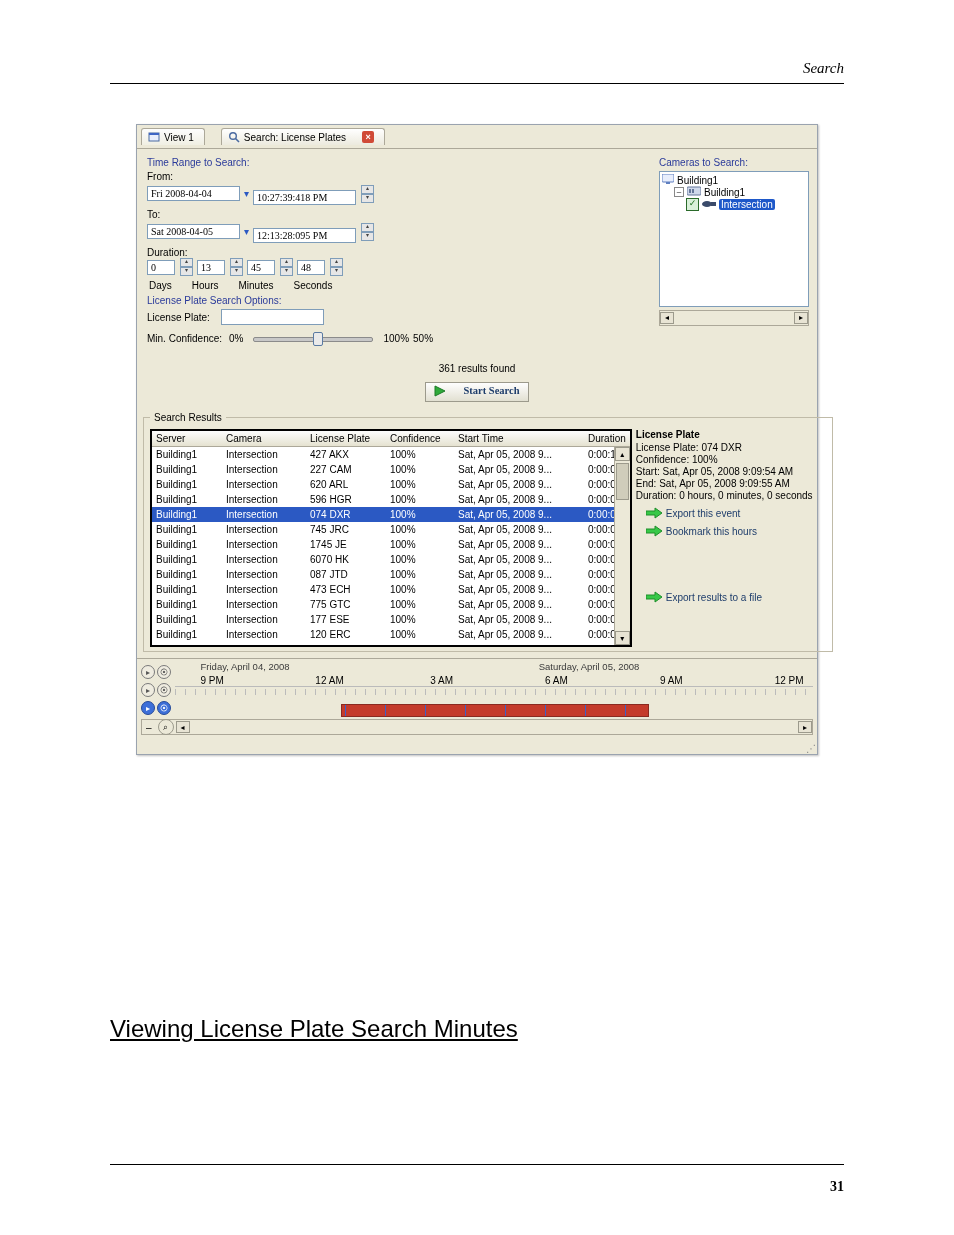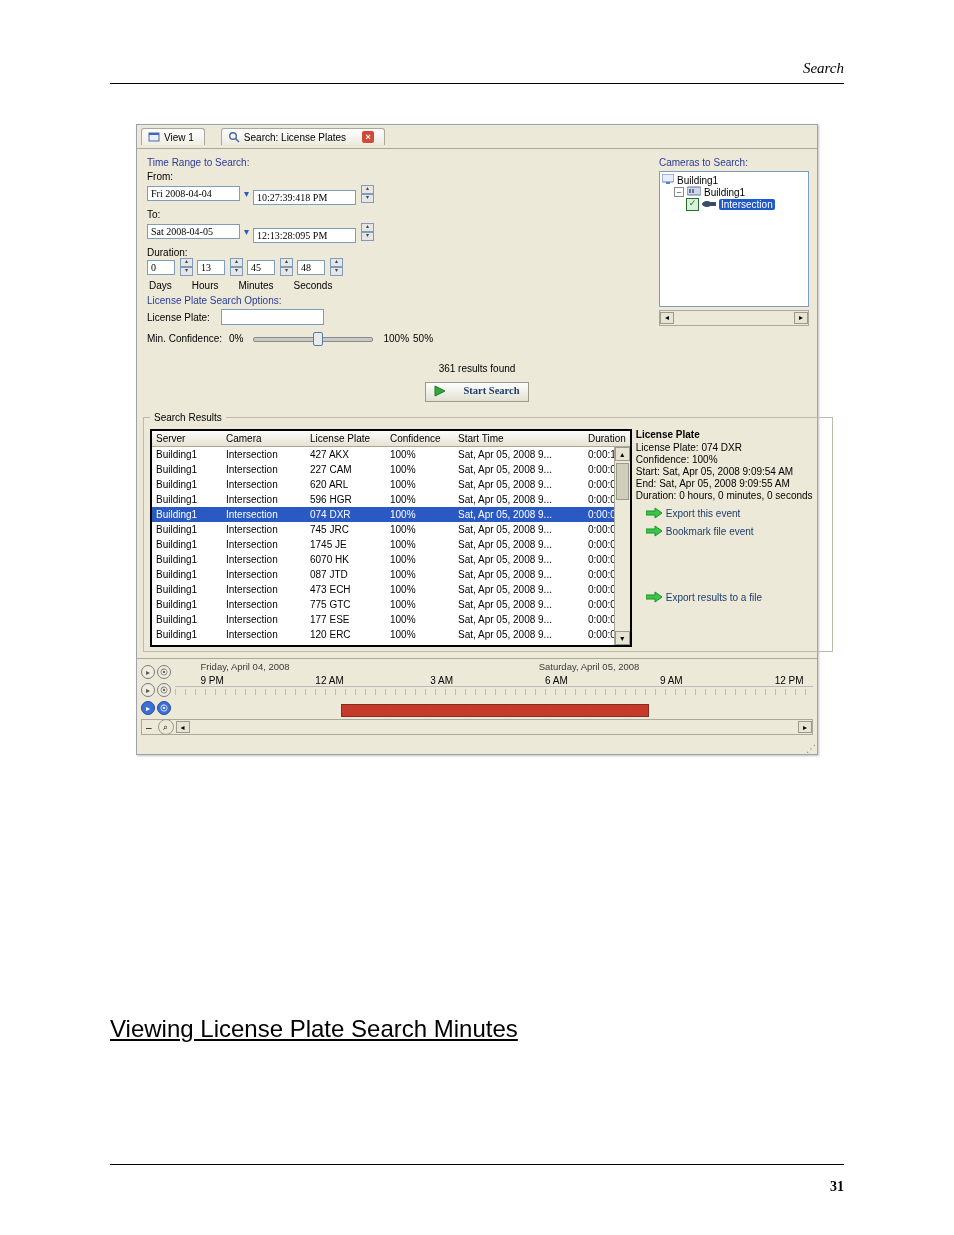--- a/index.html
+++ b/index.html
@@ -568,21 +568,21 @@
                 </svg>
             </span>
             <span>Export this event</span>
           </div>
           <div class="act">
             <span class="arrow-green">
               <svg width="16" height="12">
                   <polygon points="0,4 9,4 9,1 16,6 9,11 9,8 0,8" fill="#37c847" stroke="#1f8e2b"></polygon>
                 </svg>
             </span>
-            <span>Bookmark file event</span>
+            <span>Bookmark this hours</span>
           </div>
           <div style="height:42px"></div>
           <div class="act">
             <span class="arrow-green">
               <svg width="16" height="12">
                   <polygon points="0,4 9,4 9,1 16,6 9,11 9,8 0,8" fill="#37c847" stroke="#1f8e2b"></polygon>
                 </svg>
             </span>
             <span>Export results to a file</span>
           </div>

